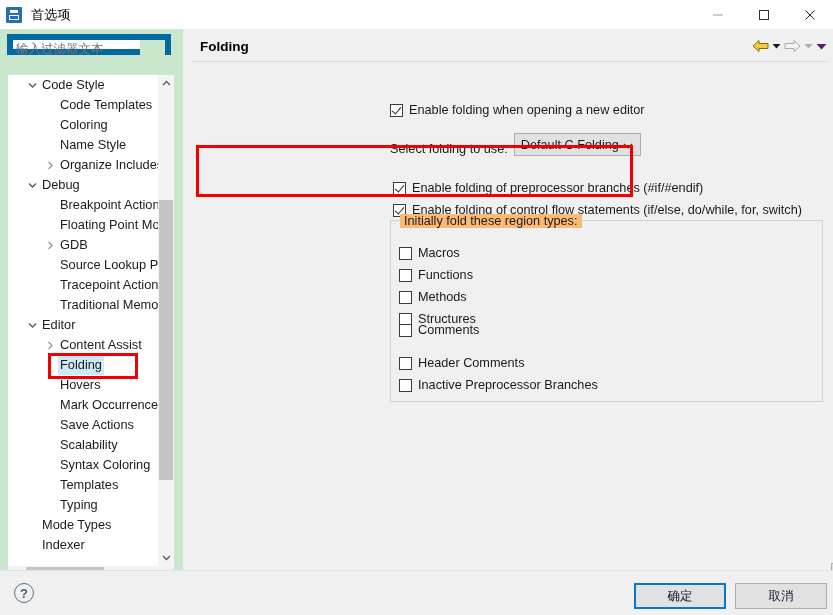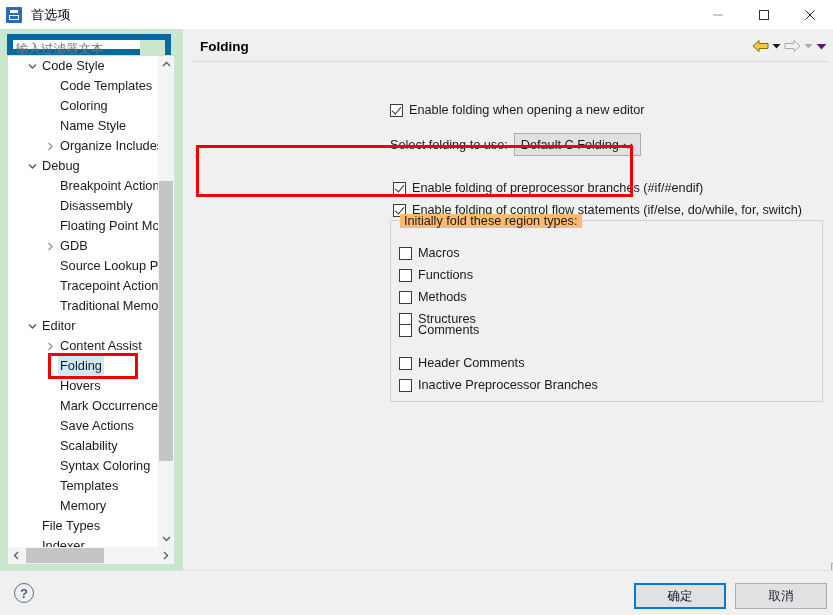--- a/index.html
+++ b/index.html
@@ -111,21 +111,21 @@
   }
   .filter-clear {
     position: absolute;
     right: 0; top: 0;
     width: 25px; height: 19px;
     background: #c9e7cd;
   }
 
   .tree-outer {
     position: absolute;
-    left: 8px; top: 27px;
+    left: 8px; top: 46px;
     width: 166px; height: 508px;
     background: #ffffff;
     box-sizing: border-box;
     overflow: hidden;
   }
   .tree-clip {
     position: absolute;
     left: 0; top: 0;
     width: 150px; height: 491px;
     overflow: hidden;
@@ -260,21 +260,21 @@
     border: solid #2c2c2c;
     border-width: 0 1.6px 1.6px 0;
     transform: rotate(40deg);
   }
   .cb-label { font-size: 12.7px; color: #1a1a1a; }
 
   .row-select {
     position: absolute;
     left: 200px; top: 104px;
     display: flex;
-    align-items: center;
+    align-items: flex-end;
   }
   .sel-label { font-size: 12.7px; margin-right: 6px; }
   .combo {
     width: 127px; height: 23px;
     background: #e1e1e1;
     border: 1px solid #adadad;
     box-sizing: border-box;
     display: flex;
     align-items: center;
     padding-left: 6px;
@@ -414,21 +414,20 @@
               <svg width="6" height="9" viewBox="0 0 6 9">
                 <polyline points="1.5,1 5,4.5 1.5,8" fill="none" stroke="#9a9a9a" stroke-width="1.4"></polyline>
               </svg>
             </span><span class="tlabel">Organize Includes</span></div>
           <div class="tree-item lvl1"><span class="twisty">
               <svg width="9" height="6" viewBox="0 0 9 6">
                 <polyline points="1,1.5 4.5,5 8,1.5" fill="none" stroke="#5a5a5a" stroke-width="1.4"></polyline>
               </svg>
             </span><span class="tlabel">Debug</span></div>
           <div class="tree-item lvl2"><span class="tlabel">Breakpoint Actions</span></div>
-          <div class="tree-item lvl2"><span class="tlabel">Disassembly</span></div>
           <div class="tree-item lvl2"><span class="tlabel">Floating Point Mode</span></div>
           <div class="tree-item lvl2"><span class="twisty">
               <svg width="6" height="9" viewBox="0 0 6 9">
                 <polyline points="1.5,1 5,4.5 1.5,8" fill="none" stroke="#9a9a9a" stroke-width="1.4"></polyline>
               </svg>
             </span><span class="tlabel">GDB</span></div>
           <div class="tree-item lvl2"><span class="tlabel">Source Lookup Path</span></div>
           <div class="tree-item lvl2"><span class="tlabel">Tracepoint Actions</span></div>
           <div class="tree-item lvl2"><span class="tlabel">Traditional Memory</span></div>
           <div class="tree-item lvl1"><span class="twisty">
@@ -441,22 +440,22 @@
                 <polyline points="1.5,1 5,4.5 1.5,8" fill="none" stroke="#9a9a9a" stroke-width="1.4"></polyline>
               </svg>
             </span><span class="tlabel">Content Assist</span></div>
           <div class="tree-item lvl2 selected"><span class="tlabel">Folding</span></div>
           <div class="tree-item lvl2"><span class="tlabel">Hovers</span></div>
           <div class="tree-item lvl2"><span class="tlabel">Mark Occurrences</span></div>
           <div class="tree-item lvl2"><span class="tlabel">Save Actions</span></div>
           <div class="tree-item lvl2"><span class="tlabel">Scalability</span></div>
           <div class="tree-item lvl2"><span class="tlabel">Syntax Coloring</span></div>
           <div class="tree-item lvl2"><span class="tlabel">Templates</span></div>
-          <div class="tree-item lvl2"><span class="tlabel">Memory</span></div>
-          <div class="tree-item lvl1"><span class="tlabel">File Types</span></div>
+          <div class="tree-item lvl2"><span class="tlabel">Typing</span></div>
+          <div class="tree-item lvl1"><span class="tlabel">Mode Types</span></div>
           <div class="tree-item lvl1"><span class="tlabel">Indexer</span></div>
         </div>
 
       <div class="vscroll">
         <div class="arrow">
           <svg width="9" height="7" viewBox="0 0 9 7">
               <polyline points="1,5 4.5,1.5 8,5" fill="none" stroke="#5a5a5a" stroke-width="1.3"></polyline>
             </svg>
         </div>
         <div class="vthumb"></div>

